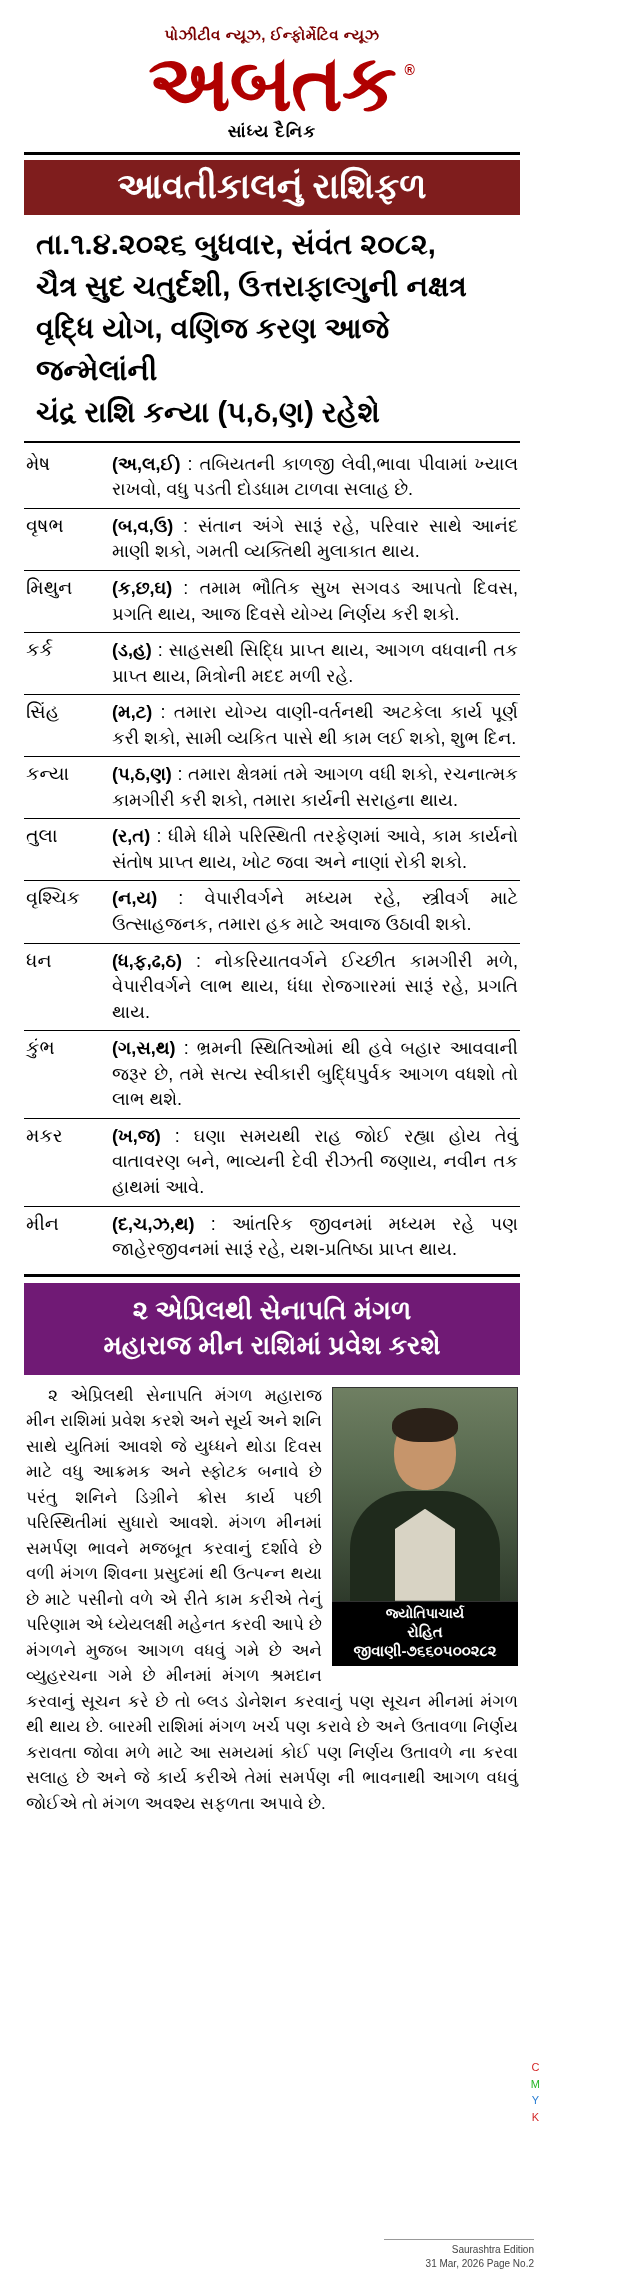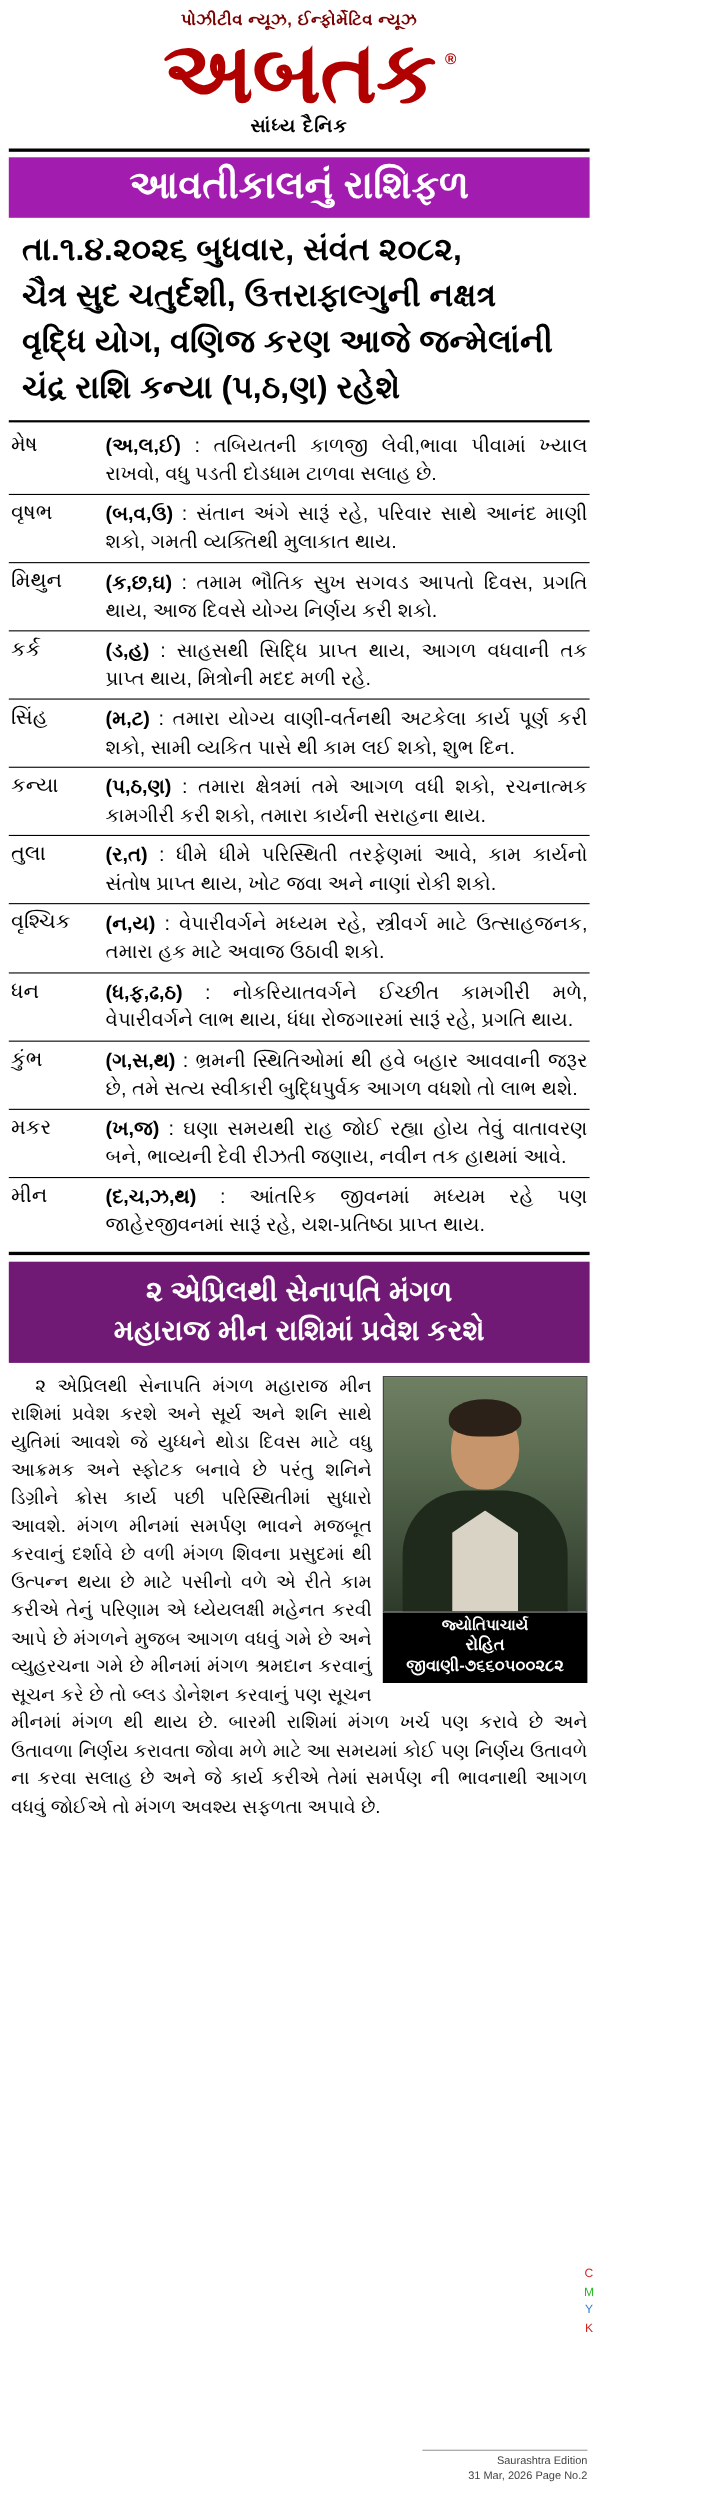--- a/index.html
+++ b/index.html
@@ -7,21 +7,21 @@
     width: 644px;
     background: #ffffff;
     font-family: "Liberation Sans", sans-serif;
     color: #000;
   }
   .page {
     width: 544px;
     min-height: 2275px;
     background: #fff;
     position: relative;
-    padding: 0;
+    padding: 16px;
   }
 
   
   .masthead {
     text-align: center;
     padding: 10px 10px 4px 10px;
   }
   .masthead-tagline {
     font-size: 15px;
     font-weight: bold;
@@ -52,21 +52,21 @@
     margin-top: 2px;
     letter-spacing: 1px;
   }
   .rule-thick {
     border-top: 3px solid #000;
     margin: 6px 8px 0 8px;
   }
 
   
   .title-bar {
-    background: #a21caf;
+    background: #7f1d1d;
     color: #fff;
     text-align: center;
     font-size: 35px;
     font-weight: bold;
     padding: 7px 4px 9px 4px;
     margin: 5px 8px 0 8px;
     line-height: 1.1;
   }
 
   .date-block {
@@ -193,21 +193,21 @@
     text-align: center;
     padding: 3px 2px 5px 2px;
   }
   .caption-role { font-size: 14px; font-weight: bold; line-height: 1.2; }
   .caption-name { font-size: 15px; font-weight: bold; line-height: 1.3; }
 
   
   .footer {
     position: absolute;
     right: 10px;
-    bottom: 16px;
+    bottom: 4px;
     text-align: right;
     font-size: 10px;
     color: #444;
     line-height: 1.4;
   }
   .footer-rule {
     border-top: 1px solid #999;
     width: 150px;
     margin-left: auto;
     margin-bottom: 3px;

